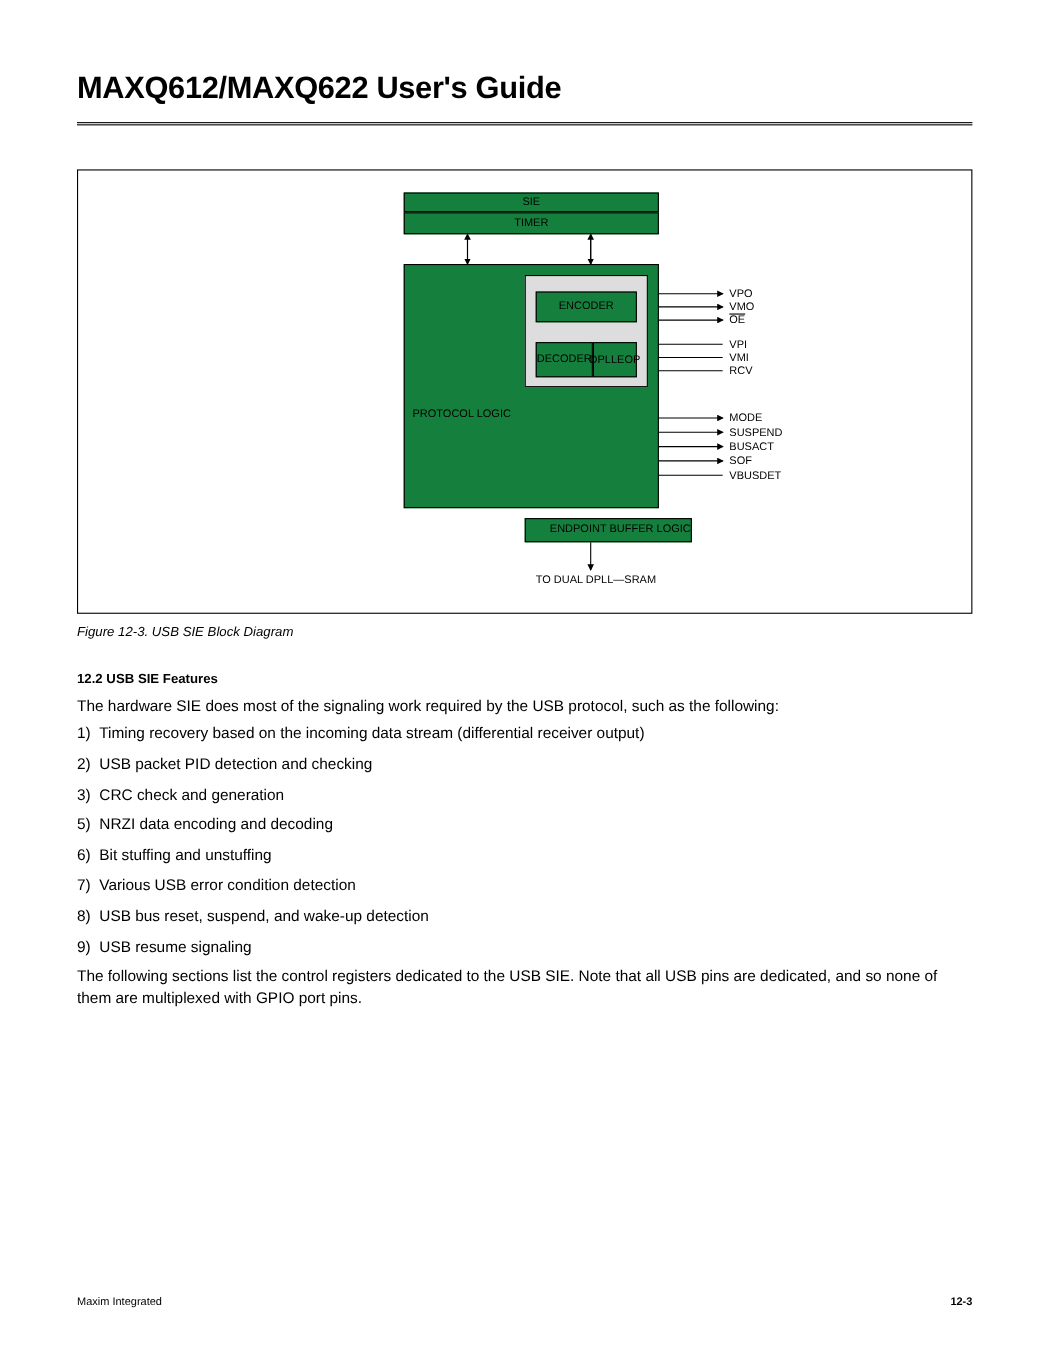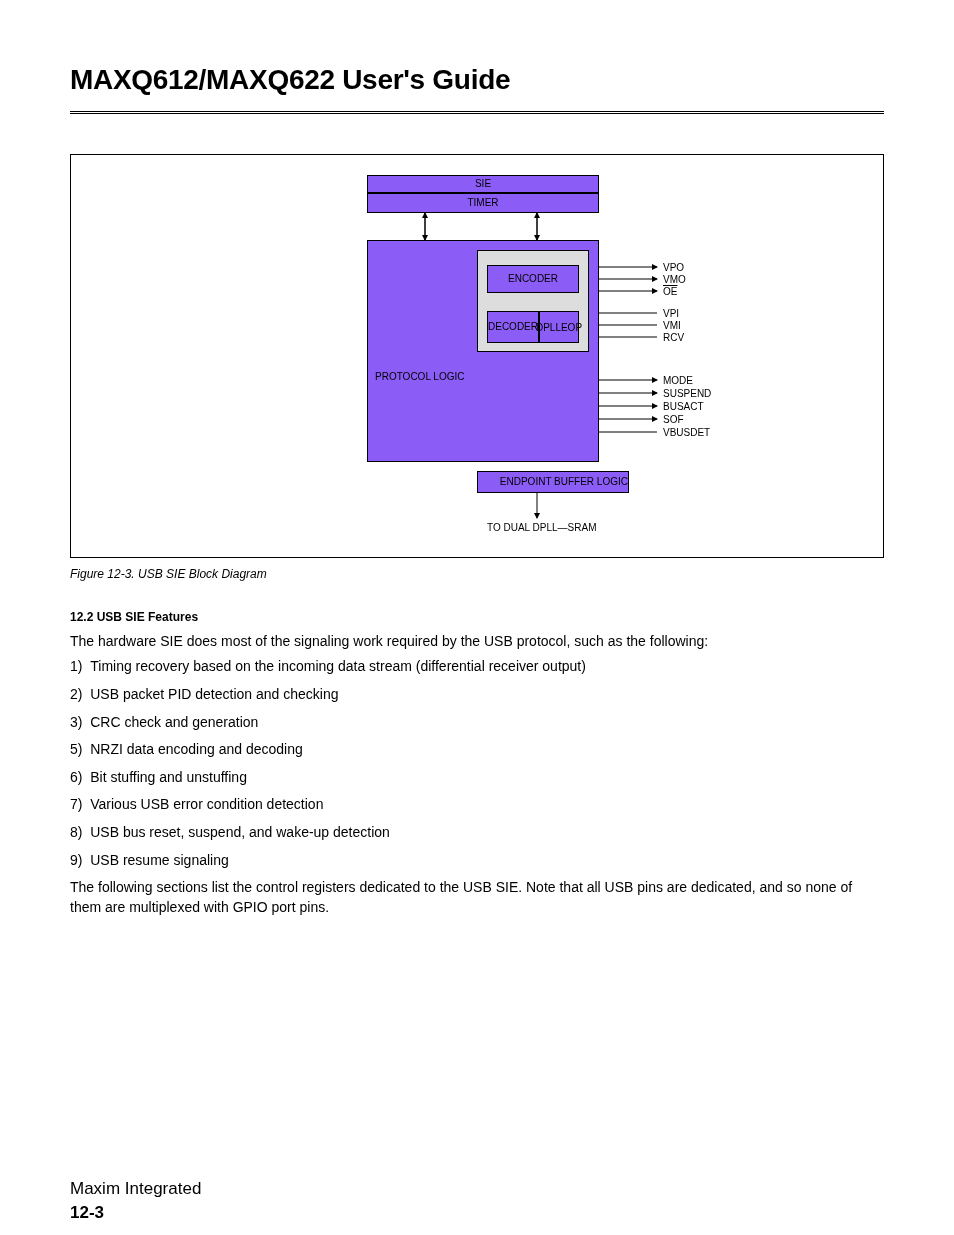--- a/index.html
+++ b/index.html
@@ -44,35 +44,34 @@
     margin: 0 0 8px 0;
   }
   ol.num li {
     margin: 0 0 8px 0;
     padding-left: 22px;
     text-indent: -22px;
   }
   .footer {
     display: flex;
     justify-content: space-between;
-    font-size: 17px;
+    font-size: 10px;
     margin-top: 260px;
-    flex-direction: column;
   }
   .footer-right { font-weight: bold; }
   
   .diag-wrap {
     position: relative;
     width: 560px;
     height: 370px;
     margin: 0 auto;
     font-size: 10px;
     font-family: Arial, sans-serif;
   }
-  .box { position: absolute; border: 1px solid #000; background: #8b5cf6; display:flex; align-items:center; justify-content:center; text-align:center; }
+  .box { position: absolute; border: 1px solid #000; background: #15803d; display:flex; align-items:center; justify-content:center; text-align:center; }
   .lbl { position:absolute; font-size:10px; }
   svg.diag-svg { position:absolute; left:0; top:0; width:560px; height:370px; }
 </style>
 </head>
 <body>
 
 <div class="doc-title">MAXQ612/MAXQ622 User's Guide</div>
 <hr class="hr-double">
 
 <div class="figure-box">

